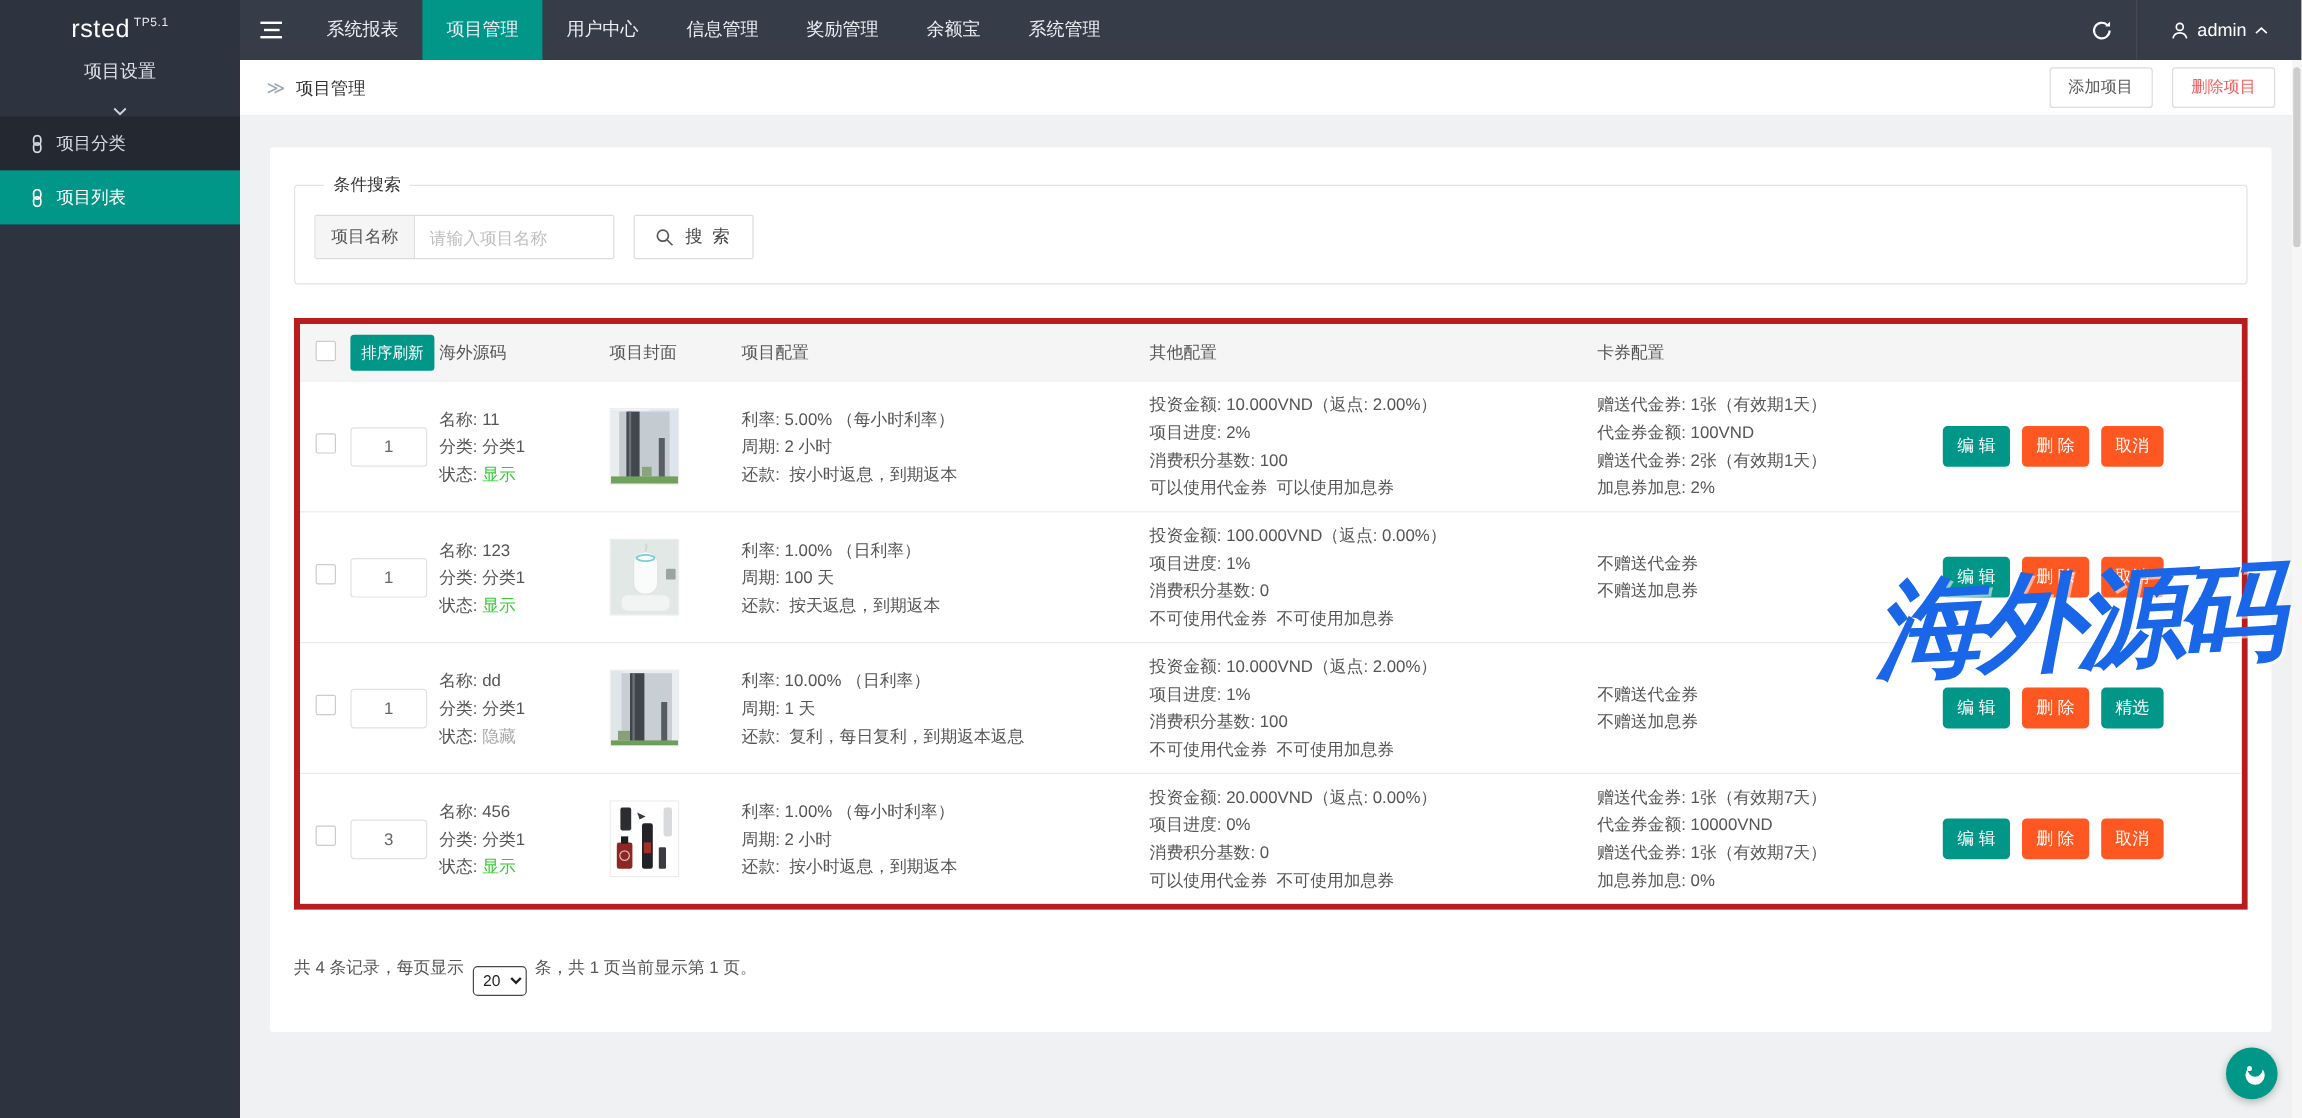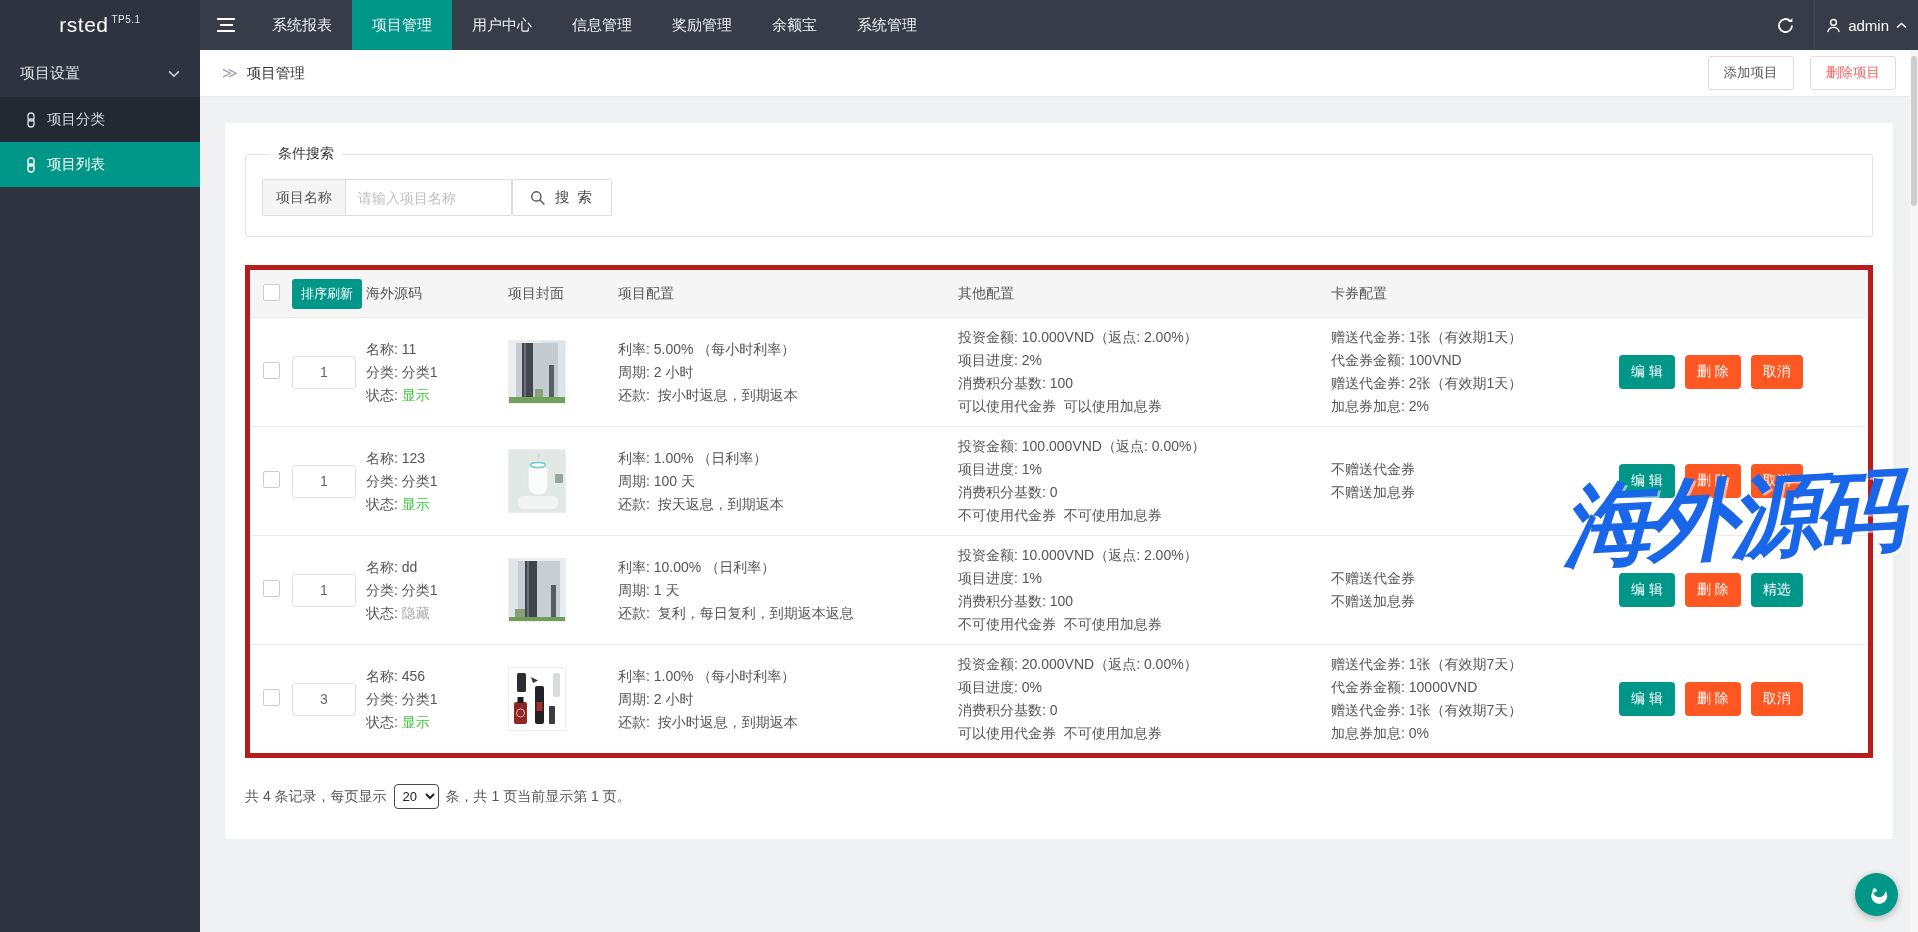--- a/index.html
+++ b/index.html
@@ -13,28 +13,28 @@
           font-size:21px; color:#fff; letter-spacing:.5px; cursor:pointer; }
   .logo sup { font-size:10px; margin-left:3px; transform:translateY(-6px); color:#e8eaee; }
   .hamburger { width:52px; display:flex; flex-direction:column; align-items:center; justify-content:center; gap:4px; cursor:pointer; }
   .hamburger i { display:block; width:18px; height:2px; background:#fff; }
   .hamburger i:nth-child(2){ width:13px; align-self:center; }
   .nav { display:flex; }
   .nav-item { padding:0 20px; line-height:50px; font-size:15px; color:#edf0f4; cursor:pointer; }
   .nav-item.active { background:#009688; }
   .topbar-right { margin-left:auto; display:flex; align-items:stretch; }
   .tb-refresh { width:58px; display:flex; align-items:center; justify-content:center; cursor:pointer; }
-  .tb-user { display:flex; align-items:center; gap:7px; padding:0 11px; font-size:15px; cursor:pointer;
+  .tb-user { display:flex; align-items:center; gap:7px; padding:0 28px; font-size:15px; cursor:pointer;
              border-left:1px solid rgba(255,255,255,.07); }
 
   
   .layout { display:flex; height:882px; }
   .sidebar { width:200px; background:#2e343f; color:#dfe3e8; flex-shrink:0; }
   .side-group { height:47px; display:flex; align-items:center; justify-content:space-between;
-                padding:0 20px; font-size:15px; cursor:pointer; }
+                padding:0 20px; font-size:15px; cursor:pointer;flex-direction:column; }
   .side-item { height:45px; display:flex; align-items:center; gap:9px; padding:0 24px;
                background:#232831; font-size:14.5px; color:#d6dae1; cursor:pointer; }
   .side-item.active { background:#009688; color:#fff; }
   .side-item svg, .side-group svg { flex-shrink:0; }
 
   .main { flex:1; display:flex; flex-direction:column; background:#f0f1f2; position:relative; overflow:hidden; }
   .crumb-bar { height:47px; background:#fff; border-bottom:1px solid #ebebeb;
                display:flex; align-items:center; justify-content:space-between; padding:0 22px; flex-shrink:0; }
   .crumb { font-size:14.5px; color:#333; display:flex; align-items:center; }
   .crumb-icon { color:#9aa6b0; margin-right:9px; font-size:15px; }
@@ -42,21 +42,21 @@
                          font-size:13.5px; color:#595959; margin-left:12px; cursor:pointer;
                          font-family:inherit; }
   .page-actions button.danger { color:#f25e5e; }
 
   .content { flex:1; padding:26px 25px; }
   .card { background:#fff; border-radius:2px; padding:22px 20px 30px; min-height:630px; }
 
   
   fieldset.search { border:1px solid #e3e3e3; border-radius:3px; padding:16px 16px 20px; margin-bottom:28px; }
   fieldset.search legend { padding:0 8px; margin-left:8px; font-size:14px; color:#333; }
-  .search-row { display:flex; }
+  .search-row { display:flex; gap:16px; }
   .input-group { display:flex; height:37px; border:1px solid #dcdcdc; border-radius:2px; overflow:hidden; }
   .input-label { background:#f5f5f5; border-right:1px solid #dcdcdc; display:flex; align-items:center;
                  padding:0 13px; font-size:14px; color:#555; white-space:nowrap; }
   .input-group input { border:none; outline:none; width:165px; padding:0 12px; font-size:14px; color:#333; font-family:inherit; }
   .input-group input::placeholder { color:#bfbfbf; }
   .search-btn { height:37px; background:#fff; border:1px solid #dcdcdc; border-radius:2px; padding:0 17px;
                 display:flex; align-items:center; gap:9px; font-size:14.5px; color:#444; cursor:pointer;
                 letter-spacing:2px; font-family:inherit; }
 
   
@@ -78,21 +78,21 @@
   .cover { width:58px; height:64px; border:1px solid #ededed; overflow:hidden; }
   .cover svg { display:block; }
   .actions { white-space:nowrap; }
   .act-btn { border:none; color:#fff; border-radius:4px; padding:8px 12px; font-size:14px;
              margin-right:10px; cursor:pointer; font-family:inherit; }
   .act-teal { background:#009688; }
   .act-orange { background:#ff5722; }
 
   .table-footer { margin-top:26px; font-size:14px; color:#555; display:flex; align-items:center; gap:7px; }
   .table-footer select { height:25px; border:1px solid #4a4a4a; border-radius:4px; font-size:13px;
-                         color:#222; padding:0 4px; outline:none; font-family:inherit; background:#fff; }
+                         color:#222; padding:0 4px; outline:none; font-family:inherit; background:#fff;margin-top:21px; }
 
   
   .watermark { position:absolute; left:1562px; top:472px; z-index:50; pointer-events:none;
                font-family:"DejaVu Serif","Liberation Serif",serif; font-style:italic; font-weight:bold;
                font-size:90px; line-height:1; color:#1a66e8; transform:rotate(-3deg);
                letter-spacing:-6px; text-shadow:2px 2px 0 rgba(255,255,255,.55); white-space:nowrap; }
   .fab { position:absolute; right:20px; bottom:16px; width:43px; height:43px; border-radius:50%;
          background:#009688; display:flex; align-items:center; justify-content:center; z-index:60;
          box-shadow:0 2px 7px rgba(0,0,0,.28); cursor:pointer; }
   .fake-scrollbar { position:absolute; right:0; top:50px; width:8px; height:882px; background:#f6f6f6; z-index:70; }

